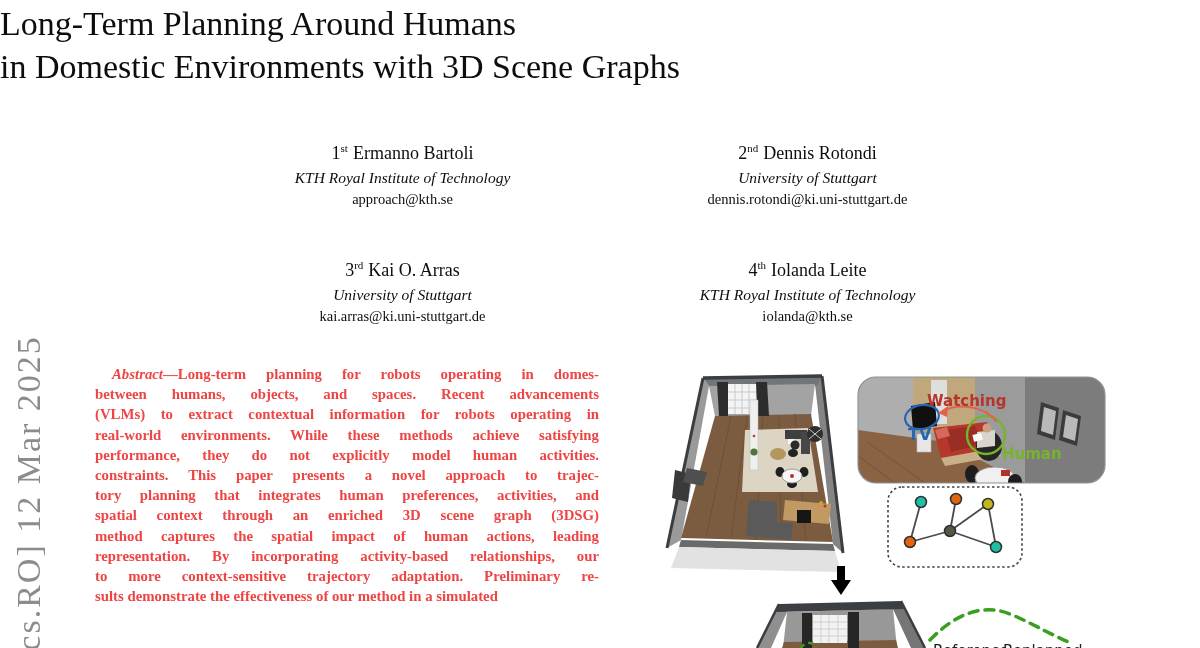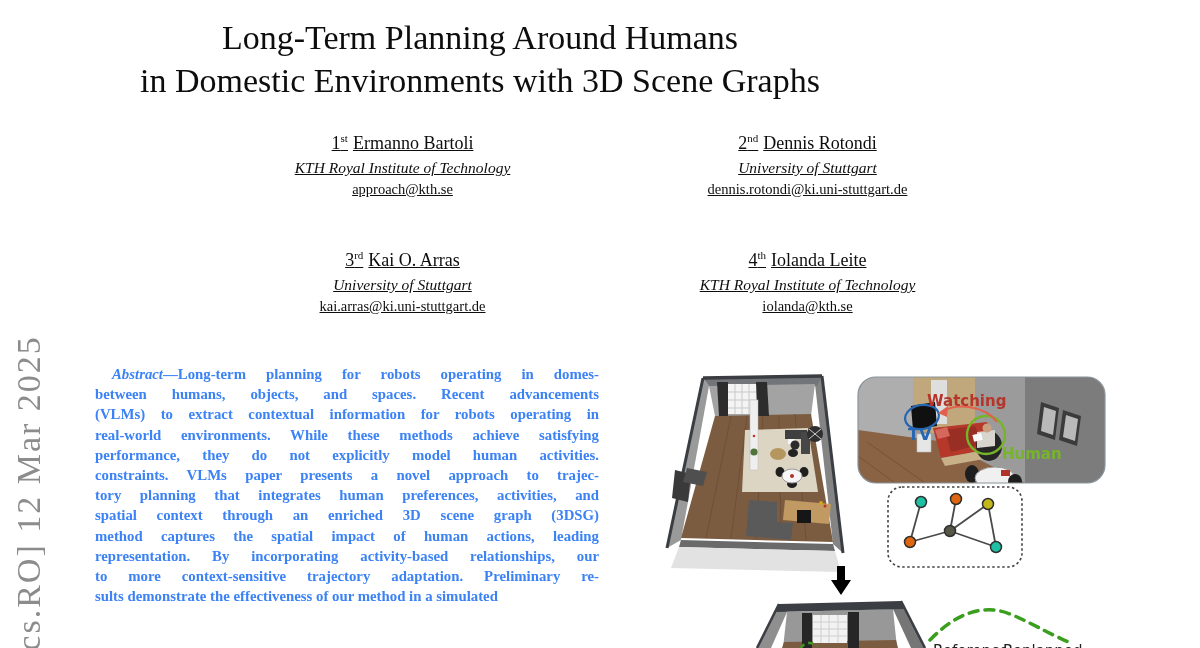--- a/index.html
+++ b/index.html
@@ -10,38 +10,38 @@
   }
   
   .stamp{
     position:absolute;left:10px;top:664px;
     transform:rotate(-90deg);transform-origin:0 0;
     font-size:34px;letter-spacing:2px;color:#8c8c8c;
     white-space:nowrap;
   }
   
   .title{
-    position:absolute;top:16px;left:0;width:960px;
-    text-align:center;font-size:34px;line-height:43px;color:#0d0d0d;
+    position:absolute;top:2px;left:0;width:960px;
+    text-align:left;font-size:34px;line-height:43px;color:#0d0d0d;
   }
   
   .authors{
-    position:absolute;left:200px;top:126px;width:810px;
-    display:grid;grid-template-columns:1fr 1fr;row-gap:44px;text-decoration:underline;
+    position:absolute;left:200px;top:136px;width:810px;
+    display:grid;grid-template-columns:1fr 1fr;row-gap:44px;
   }
   .author{text-align:center;}
   .au-name{font-size:18px;line-height:24px;}
   .au-name sup{font-size:11px;}
   .au-name .nm{margin-left:5px;}
   .au-affil{font-style:italic;font-size:15.5px;line-height:19.5px;margin-top:3px;text-align:center;}
   .au-email{font-size:14.5px;line-height:19.5px;margin-top:2px;}
   
   .abstract{
     position:absolute;left:95px;top:364px;width:504px;height:284px;
-    overflow:hidden;font-weight:bold;font-size:14.8px;line-height:20.2px;color:#3b82f6;
+    overflow:hidden;font-weight:bold;font-size:14.8px;line-height:20.2px;color:#ef4444;
   }
   .abs-line{text-align:justify;text-align-last:justify;}
   .abs-line.first{text-indent:17px;}
   .abs-line.last{text-align-last:left;}
   .abs-label{font-style:italic;}
   
   .teaser{position:absolute;left:645px;top:372px;}
   .figtext{font-family:"DejaVu Sans", sans-serif;}
 </style>
 </head>
@@ -77,21 +77,21 @@
   </div>
 </div>
 
 <div class="abstract">
   <div class="abs-line first"><span class="abs-label">Abstract</span><span>—Long-term planning for robots operating in domes-</span></div>
   <div>
       <div class="abs-line">between humans, objects, and spaces. Recent advancements</div>
       <div class="abs-line">(VLMs) to extract contextual information for robots operating in</div>
       <div class="abs-line">real-world environments. While these methods achieve satisfying</div>
       <div class="abs-line">performance, they do not explicitly model human activities.</div>
-      <div class="abs-line">constraints. VLMs paper presents a novel approach to trajec-</div>
+      <div class="abs-line">constraints. This paper presents a novel approach to trajec-</div>
       <div class="abs-line">tory planning that integrates human preferences, activities, and</div>
       <div class="abs-line">spatial context through an enriched 3D scene graph (3DSG)</div>
       <div class="abs-line">method captures the spatial impact of human actions, leading</div>
       <div class="abs-line">representation. By incorporating activity-based relationships, our</div>
       <div class="abs-line">to more context-sensitive trajectory adaptation. Preliminary re-</div>
       <div class="abs-line last">sults demonstrate the effectiveness of our method in a simulated</div>
     </div>
 </div>
 
 <svg class="teaser" width="555" height="276" viewBox="0 0 555 276">

